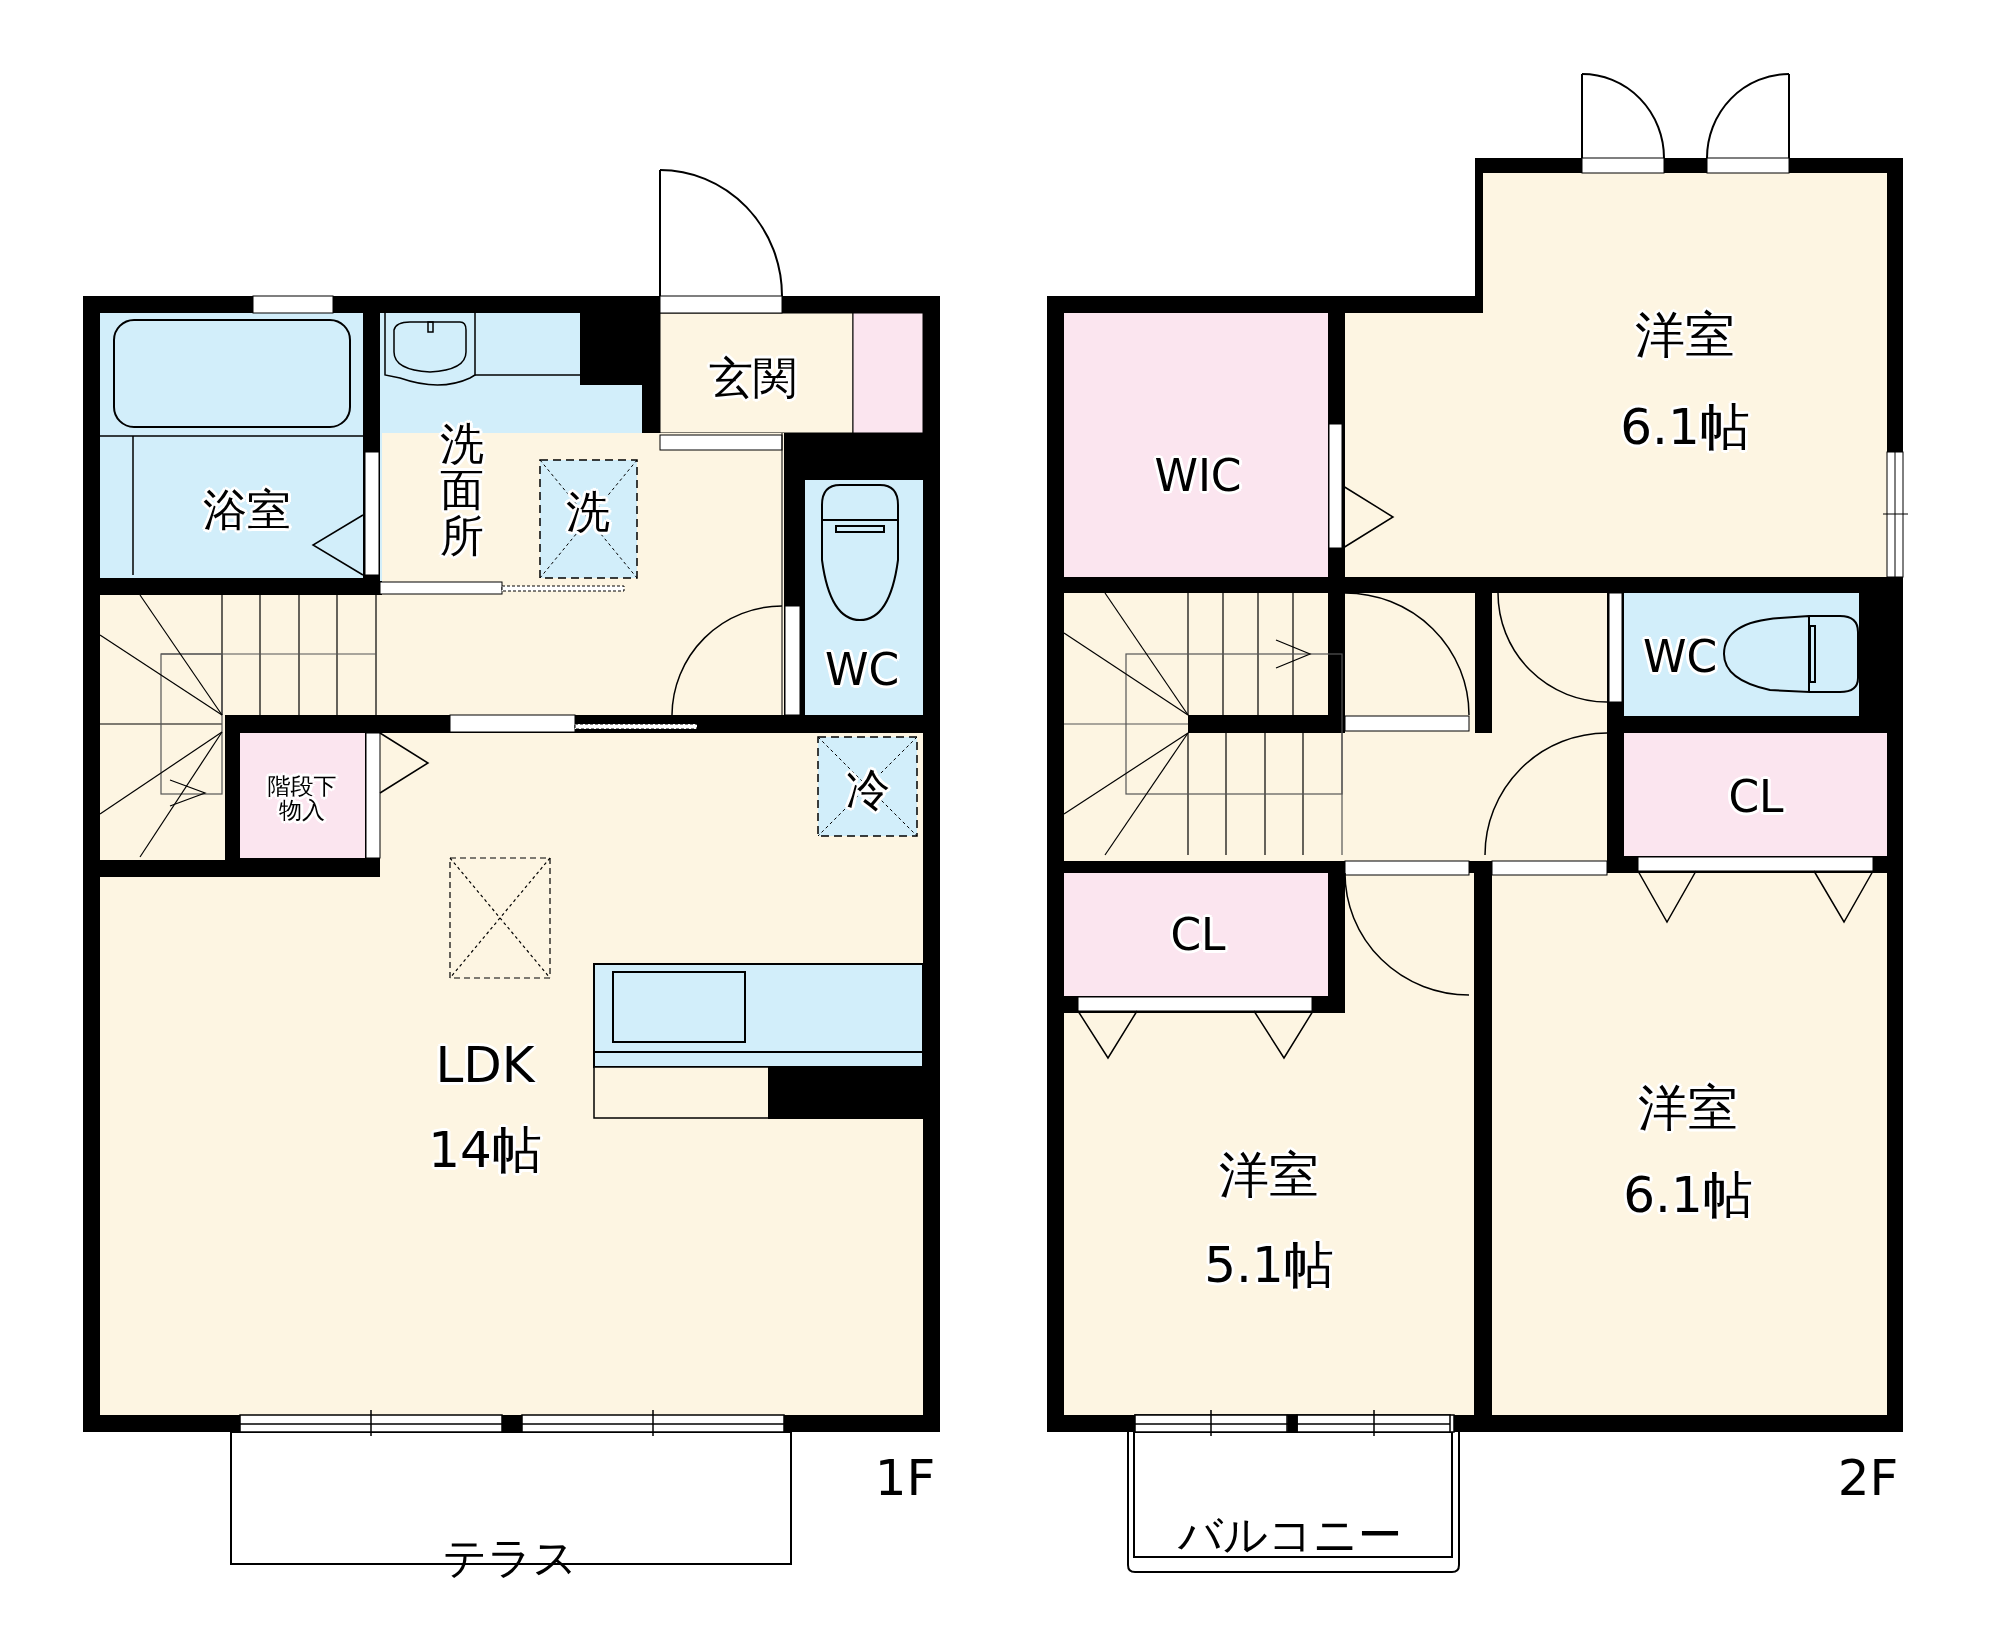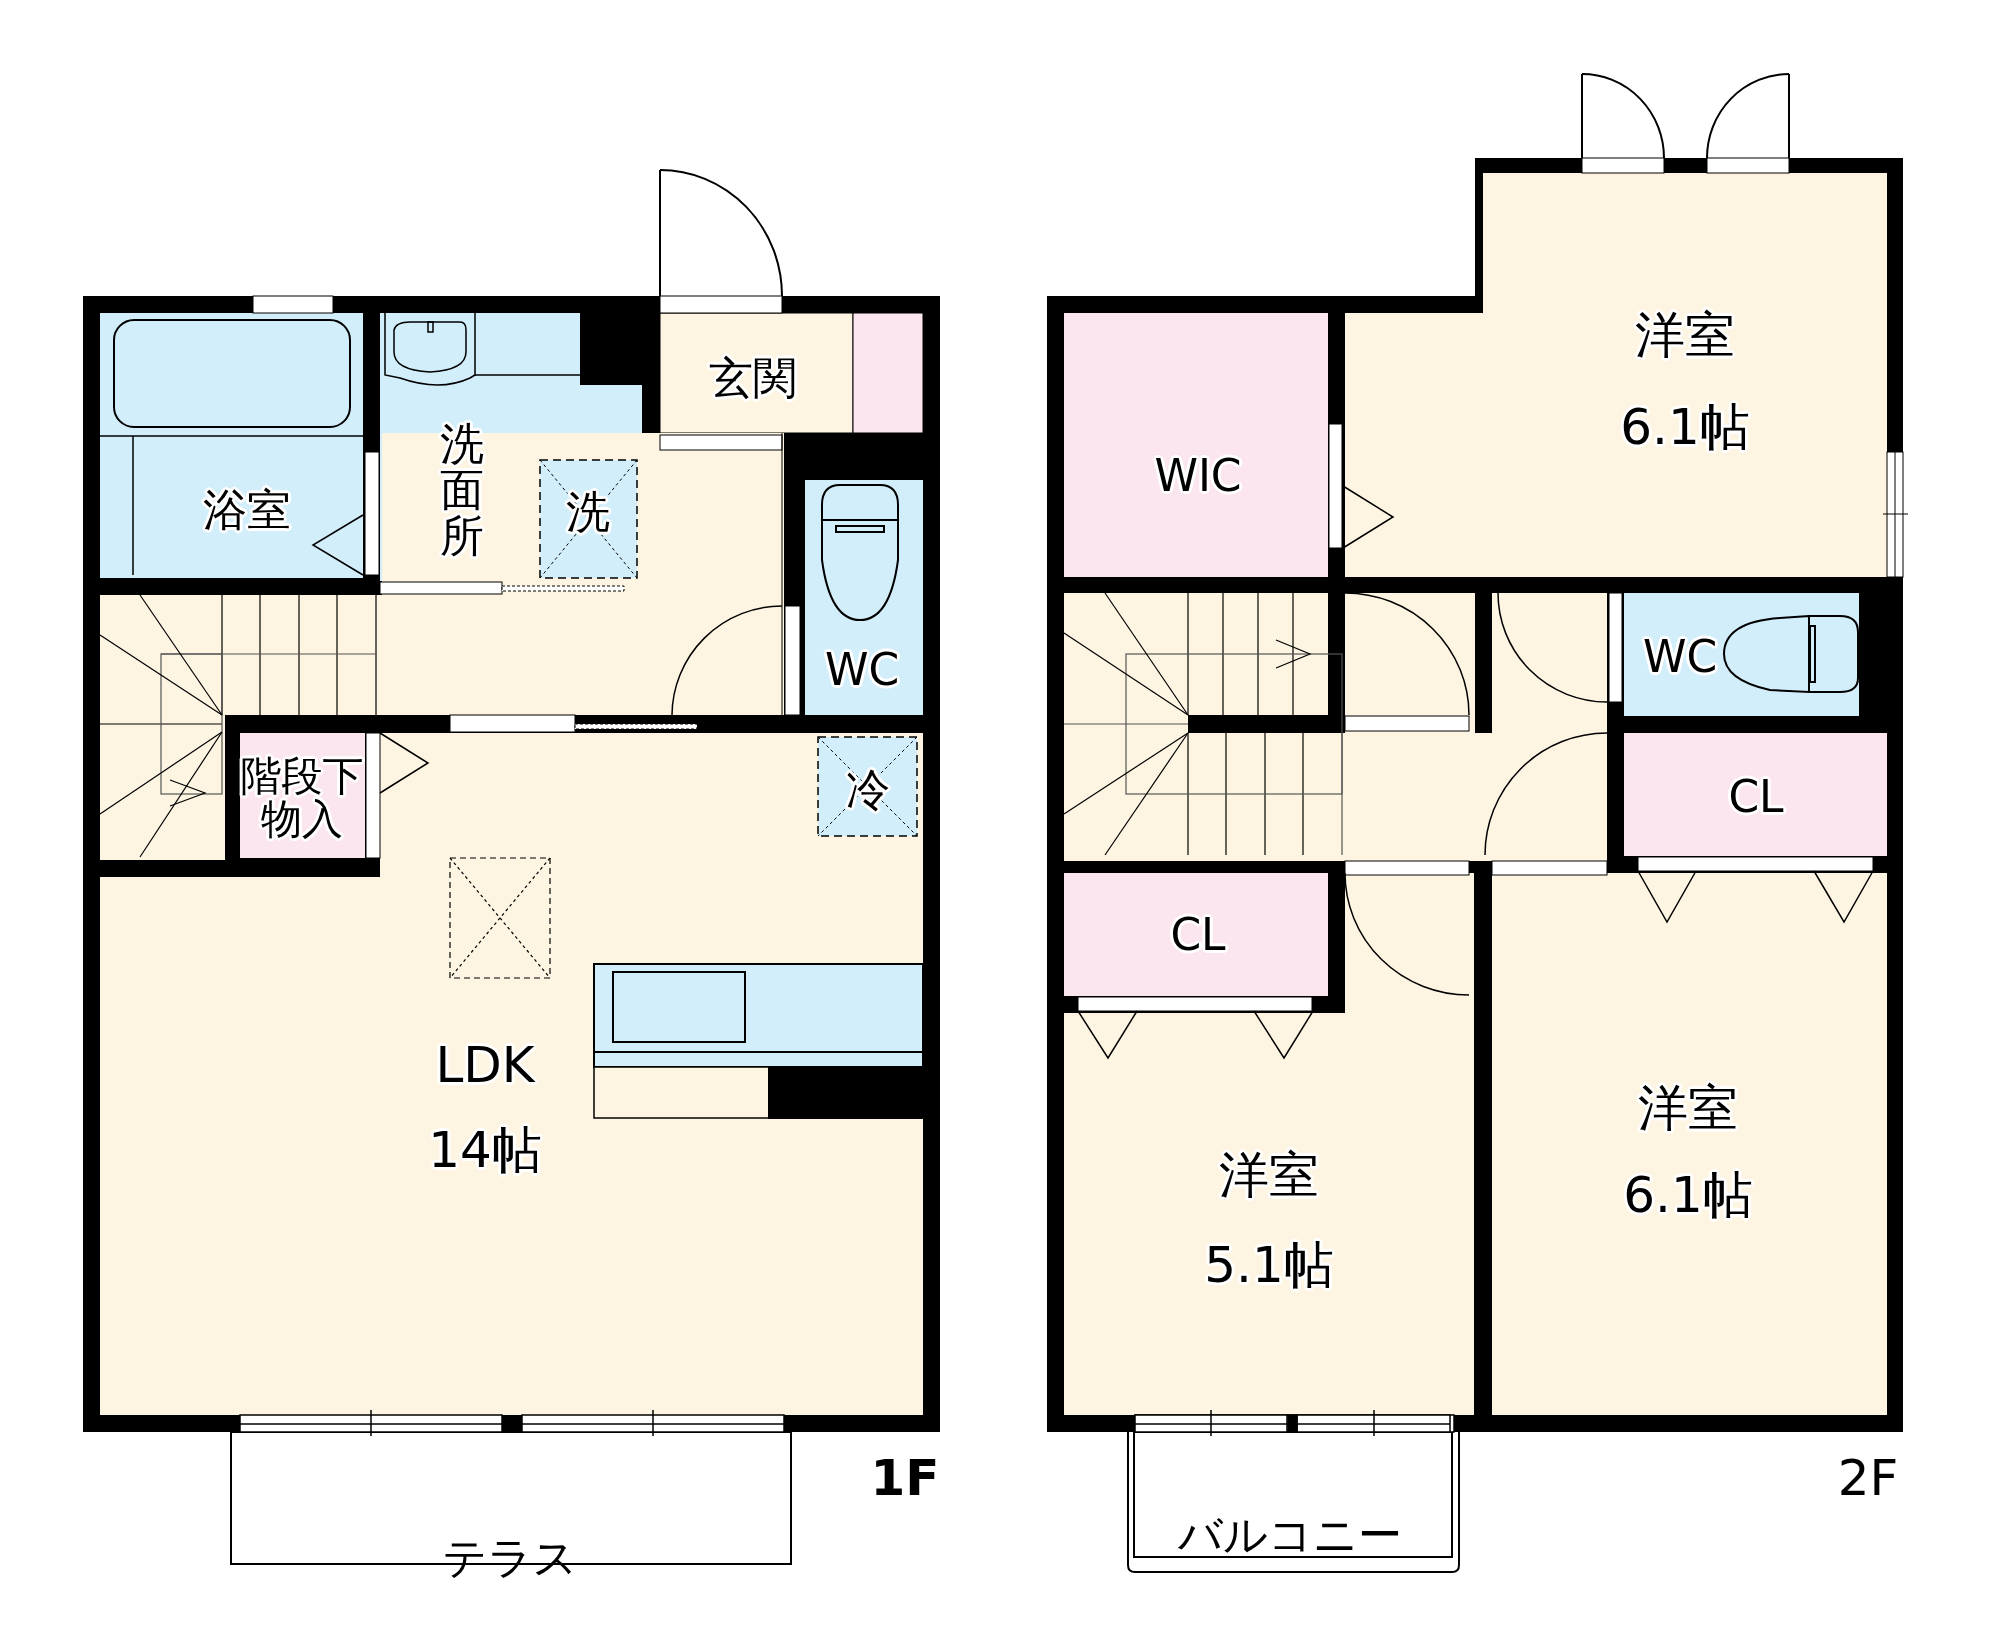--- a/index.html
+++ b/index.html
@@ -2,21 +2,21 @@
 <html><head>
 <meta charset="utf-8">
 <style>
   html,body{margin:0;padding:0;background:#ffffff;}
   body{width:1998px;height:1638px;position:relative;overflow:hidden;font-family:"DejaVu Sans","Liberation Sans",sans-serif;}
   svg{position:absolute;left:0;top:0;}
   .lbl{position:absolute;color:#000;font-family:"DejaVu Sans","Liberation Sans",sans-serif;text-align:center;line-height:1.05;
        text-shadow:-3px 0 #fff,3px 0 #fff,0 -3px #fff,0 3px #fff,-2px -2px #fff,2px 2px #fff,-2px 2px #fff,2px -2px #fff;white-space:pre;transform:translate(-50%,-50%);}
   .big{font-size:50px;}
   .mid{font-size:44px;}
-  .tiny{font-size:41px;}
+  .tiny{font-size:23px;}
   .plain{text-shadow:none;}
 </style>
 </head>
 <body>
 
 <svg width="1998" height="1638" viewBox="0 0 1998 1638">
   <g>
 
     <g fill="none" stroke="#000" stroke-width="2">
       <line x1="660" y1="170" x2="660" y2="296"></line>
@@ -242,21 +242,21 @@
 所</div>
 <div class="lbl mid" style="left:588px;top:512px;">洗</div>
 <div class="lbl mid" style="left:753px;top:378px;">玄関</div>
 <div class="lbl mid" style="left:862px;top:670px;">WC</div>
 <div class="lbl tiny" style="left:302px;top:798px;">階段下
 物入</div>
 <div class="lbl mid" style="left:868px;top:790px;">冷</div>
 <div class="lbl big" style="left:485px;top:1065px;">LDK</div>
 <div class="lbl big" style="left:485px;top:1150px;">14帖</div>
 <div class="lbl mid plain" style="left:510px;top:1558px;">テラス</div>
-<div class="lbl big plain" style="left:905px;top:1478px;font-weight:bold;">1F</div>
+<div class="lbl big plain" style="left:905px;top:1478px;">1F</div>
 
 <div class="lbl mid" style="left:1198px;top:476px;">WIC</div>
 <div class="lbl big" style="left:1685px;top:335px;">洋室</div>
 <div class="lbl big" style="left:1685px;top:427px;">6.1帖</div>
 <div class="lbl mid" style="left:1680px;top:657px;">WC</div>
 <div class="lbl mid" style="left:1756px;top:797px;">CL</div>
 <div class="lbl mid" style="left:1198px;top:935px;">CL</div>
 <div class="lbl big" style="left:1269px;top:1175px;">洋室</div>
 <div class="lbl big" style="left:1269px;top:1265px;">5.1帖</div>
 <div class="lbl big" style="left:1688px;top:1108px;">洋室</div>

